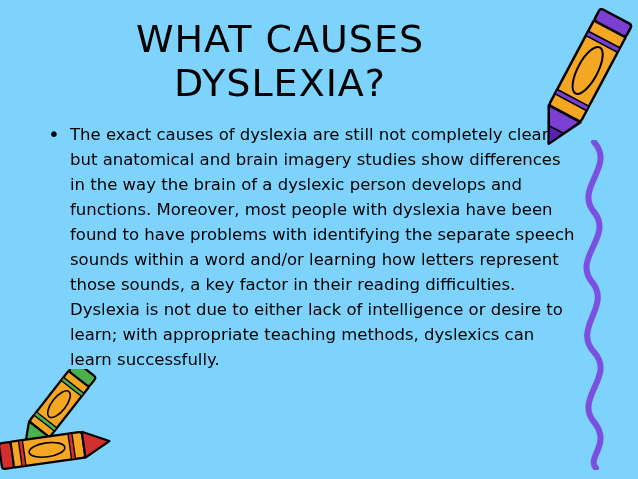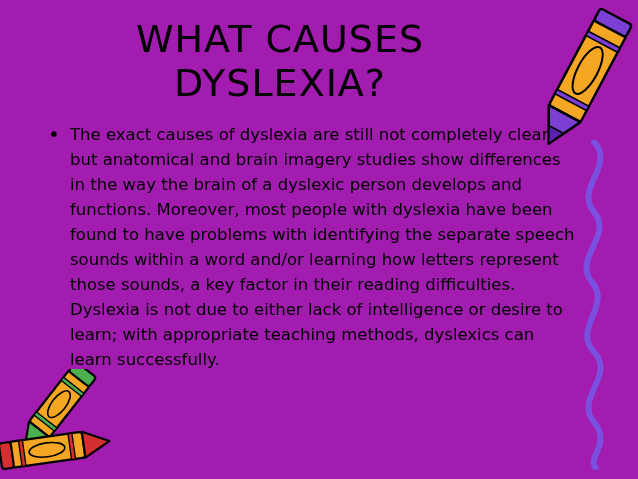--- a/index.html
+++ b/index.html
@@ -10,21 +10,21 @@
     width: 638px;
     height: 479px;
     background: #ffffff;
     font-family: "DejaVu Sans", sans-serif;
     overflow: hidden;
   }
   .slide {
     position: relative;
     width: 638px;
     height: 479px;
-    background: #a21caf;
+    background: #7dd3fc;
     overflow: hidden;
   }
 
   
   .title {
     position: absolute;
     left: 60px;
     top: 18px;
     width: 440px;
     text-align: center;

